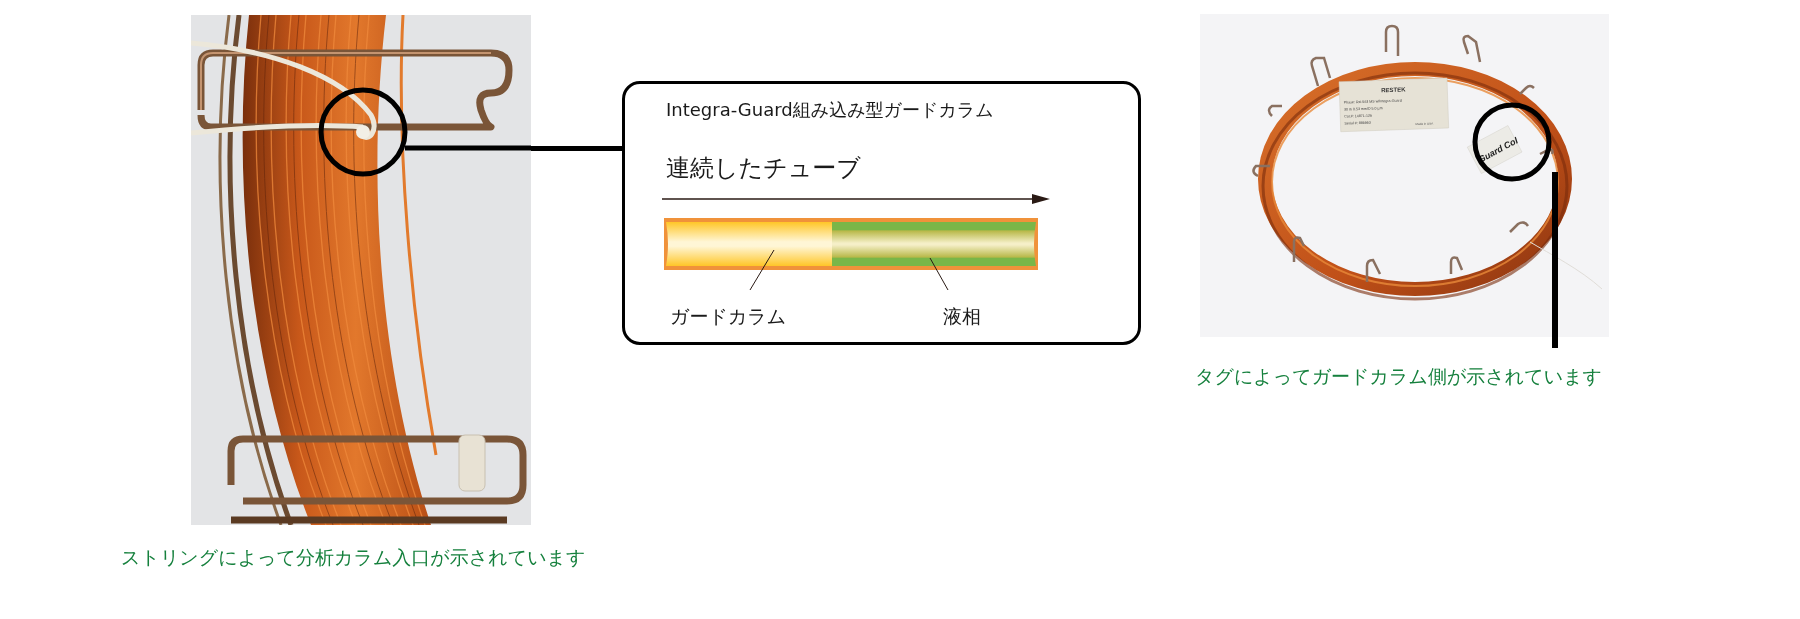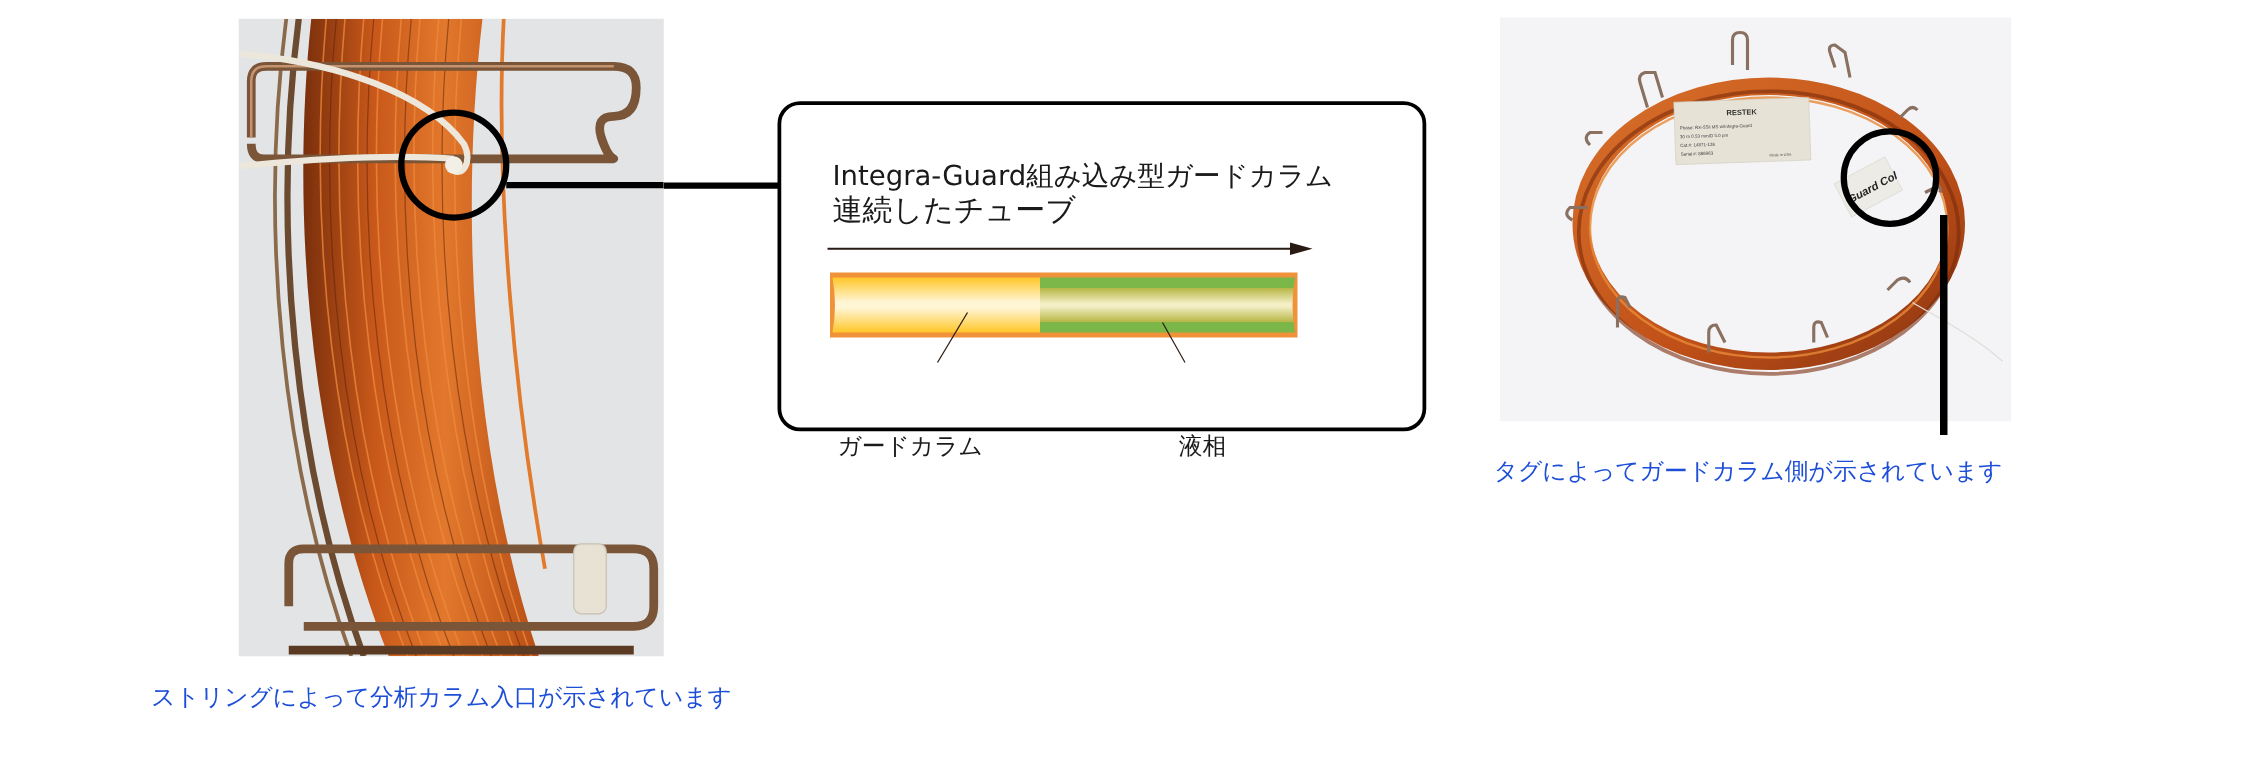--- a/index.html
+++ b/index.html
@@ -1,25 +1,25 @@
 <!DOCTYPE html>
 <html><head>
   <meta charset="utf-8">
   <style>
     html, body { margin:0; padding:0; background:#ffffff; }
     body { width:1800px; height:619px; position:relative; overflow:hidden;
            font-family:"DejaVu Sans","Liberation Sans",sans-serif; color:#1a1a1a; }
     .abs { position:absolute; }
     .photo-left { left:191px; top:15px; width:340px; height:510px; background:#e3e4e6; overflow:hidden; }
     .photo-right { left:1200px; top:14px; width:409px; height:323px; background:#f4f4f6; overflow:hidden; }
-    .caption { font-size:19px; white-space:nowrap; color:#1d4ed8; }
+    .caption { font-size:19px; white-space:nowrap; color:#15803d; }
     .diag-box { left:622px; top:81px; width:513px; height:258px; border:3px solid #000; border-radius:18px; background:#fff; }
-    .diag-title { left:666px; top:98px; font-size:22px; white-space:nowrap;margin-top:28px; }
+    .diag-title { left:666px; top:98px; font-size:18px; white-space:nowrap; }
     .diag-sub { left:666px; top:152px; font-size:24px; white-space:nowrap; }
-    .diag-label { font-size:19px; white-space:nowrap;margin-top:40px; }
+    .diag-label { font-size:19px; white-space:nowrap; }
     .callout-line { background:#000; }
   </style>
 </head>
 <body>
 
 <div class="abs photo-left">
   <svg width="340" height="510" viewBox="0 0 340 510">
     <defs>
       <linearGradient id="coilGrad" x1="0" x2="1" y1="0" y2="0">
         <stop offset="0" stop-color="#7a2f0c"></stop>

